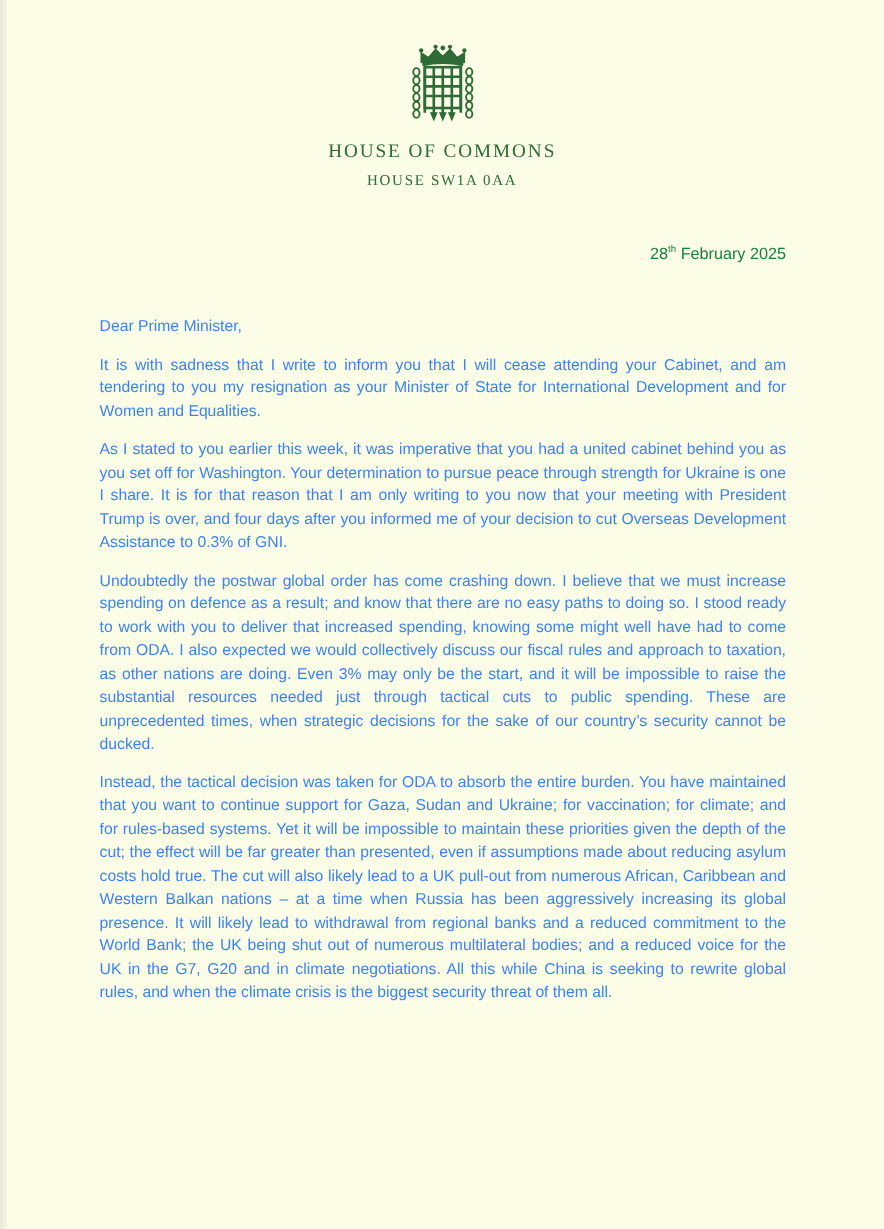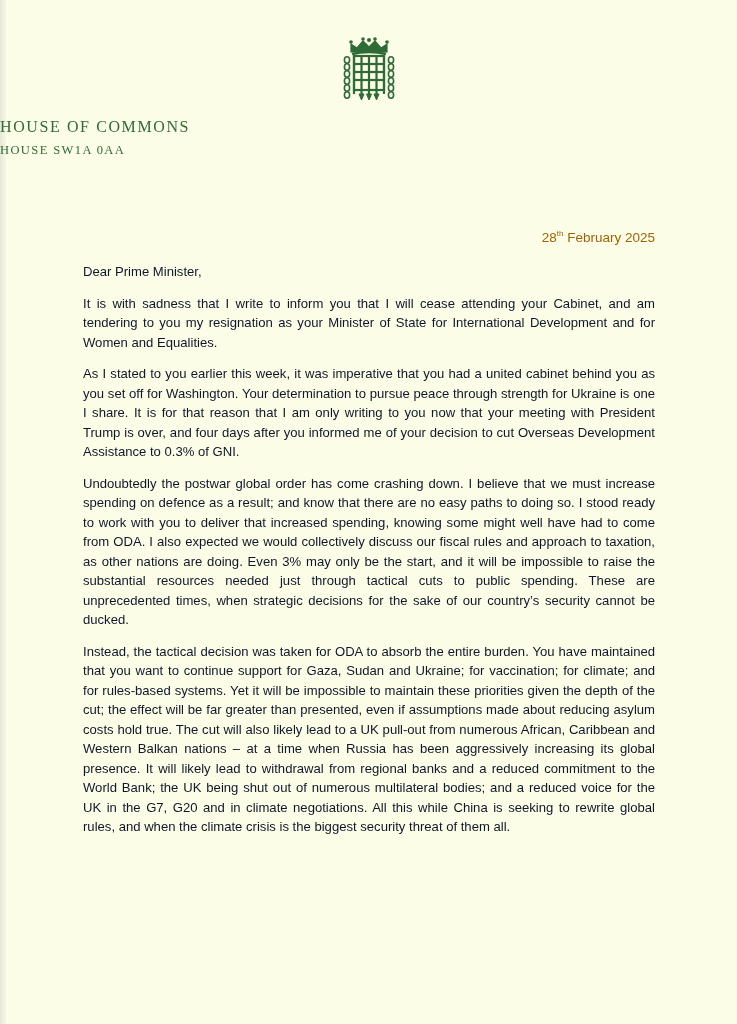--- a/index.html
+++ b/index.html
@@ -18,21 +18,21 @@
       position: absolute;
       left: 0; top: 0; bottom: 0;
       width: 6px;
       background: linear-gradient(to right, #e6e7d8, #f6f7e2);
     }
     .letterhead {
       position: absolute;
       top: 36px;
       left: 0;
       width: 737px;
-      text-align: left;
+      text-align: center;
     }
     .portcullis {
       display: block;
       margin: 0 auto;
       width: 56px;
       height: 70px;
     }
     .house-name {
       margin-top: 12px;
       font-family: "Liberation Serif", serif;
@@ -42,35 +42,35 @@
     }
     .house-address {
       margin-top: 7px;
       font-family: "Liberation Serif", serif;
       color: #2e6b36;
       font-size: 12.5px;
       letter-spacing: 1.4px;
     }
     .date {
       position: absolute;
-      top: 229px;
+      top: 203px;
       right: 82px;
       font-size: 13.5px;
-      color: #a16207;
+      color: #15803d;
     }
     .date sup {
       font-size: 8px;
       vertical-align: 6px;
     }
     .body-text {
       position: absolute;
       top: 262px;
       left: 83px;
       width: 572px;
-      color: #0f172a;
+      color: #3b82f6;
       font-size: 13.1px;
       line-height: 19.5px;
     }
     .salutation {
       margin: 0 0 12px 0;
     }
     .para {
       margin: 0 0 12px 0;
       text-align: justify;
     }

